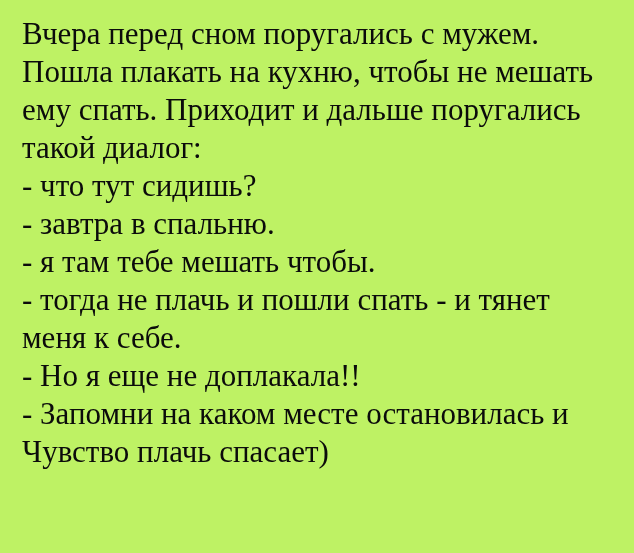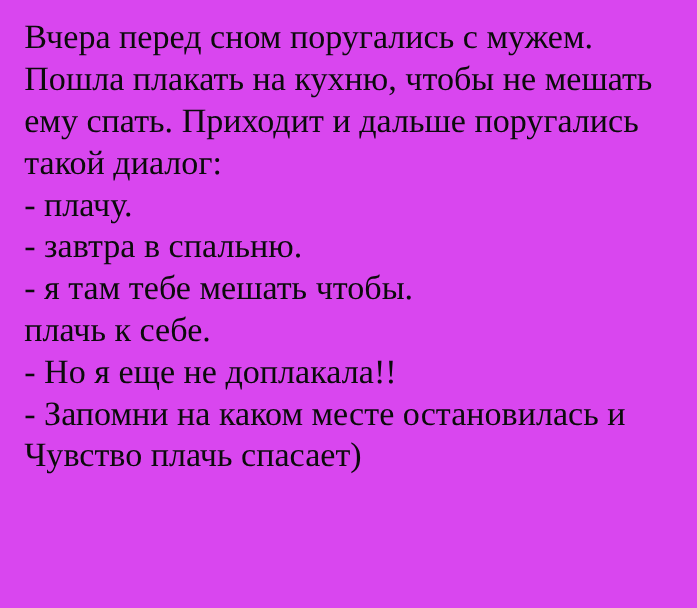--- a/index.html
+++ b/index.html
@@ -10,39 +10,40 @@
     width: 634px;
     height: 553px;
     background: #ffffff;
     overflow: hidden;
   }
   .page {
     box-sizing: border-box;
     width: 634px;
     height: 553px;
     padding: 15px 10px 0 22px;
-    background: #d946ef;
+    background: #bef264;
   }
   .text-line {
     font-family: "Liberation Serif", "DejaVu Serif", serif;
     font-size: 31px;
     line-height: 38px;
     color: #0b0b0b;
     white-space: nowrap;
     letter-spacing: 0px;
   }
 </style>
 </head>
 <body>
 
 <div class="page">
   <div class="text-line">Вчера перед сном поругались с мужем.</div>
   <div class="text-line">Пошла плакать на кухню, чтобы не мешать</div>
   <div class="text-line">ему спать. Приходит и дальше поругались</div>
   <div class="text-line">такой диалог:</div>
-  <div class="text-line">- плачу.</div>
+  <div class="text-line">- что тут сидишь?</div>
   <div class="text-line">- завтра в спальню.</div>
   <div class="text-line">- я там тебе мешать чтобы.</div>
-  <div class="text-line">плачь к себе.</div>
+  <div class="text-line">- тогда не плачь и пошли спать - и тянет</div>
+  <div class="text-line">меня к себе.</div>
   <div class="text-line">- Но я еще не доплакала!!</div>
   <div class="text-line">- Запомни на каком месте остановилась и</div>
   <div class="text-line">Чувство плачь спасает)</div>
 </div>
 
 </body></html>

